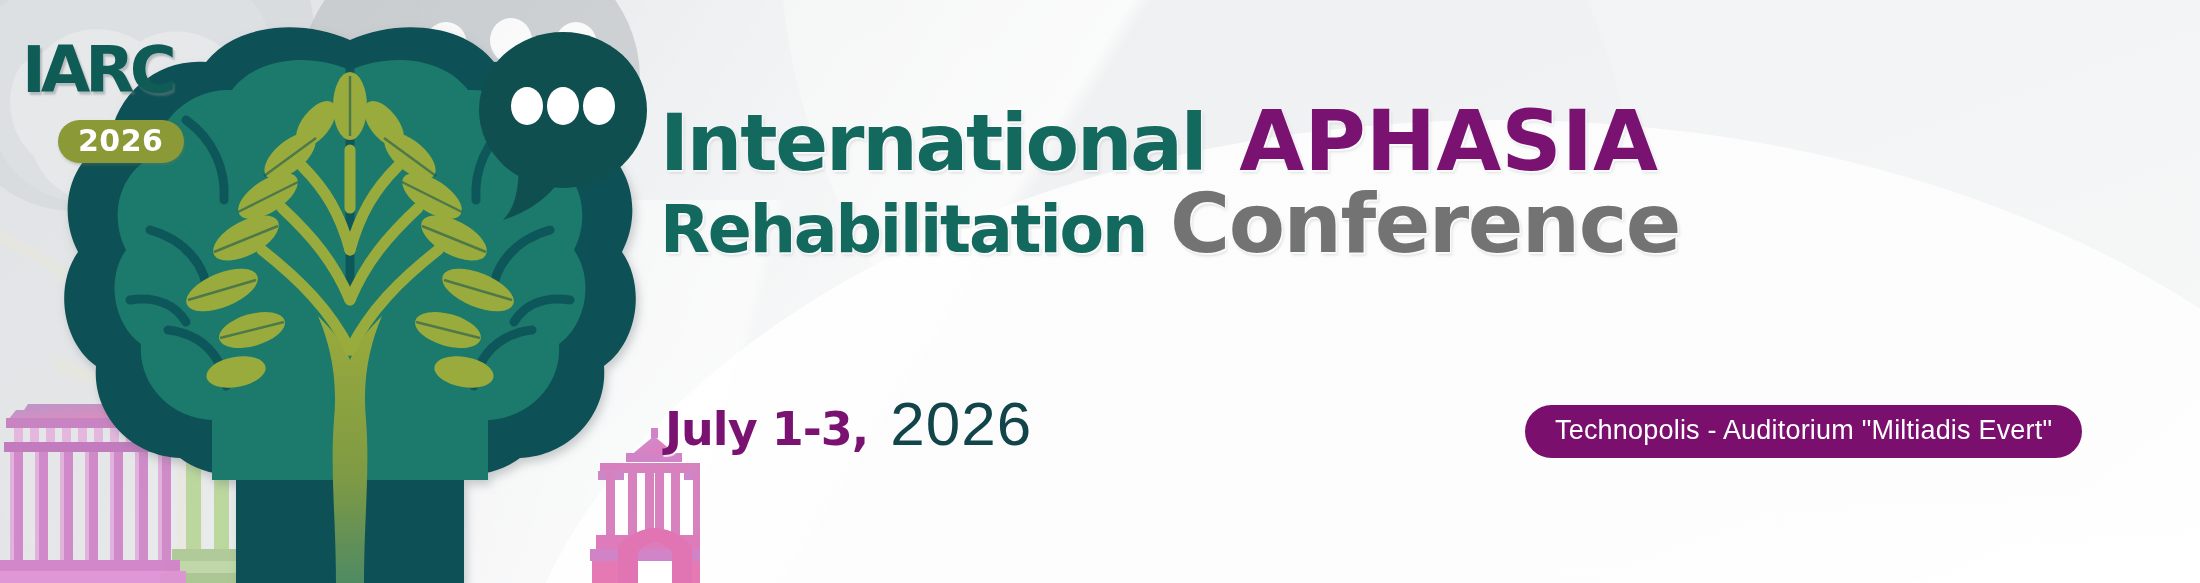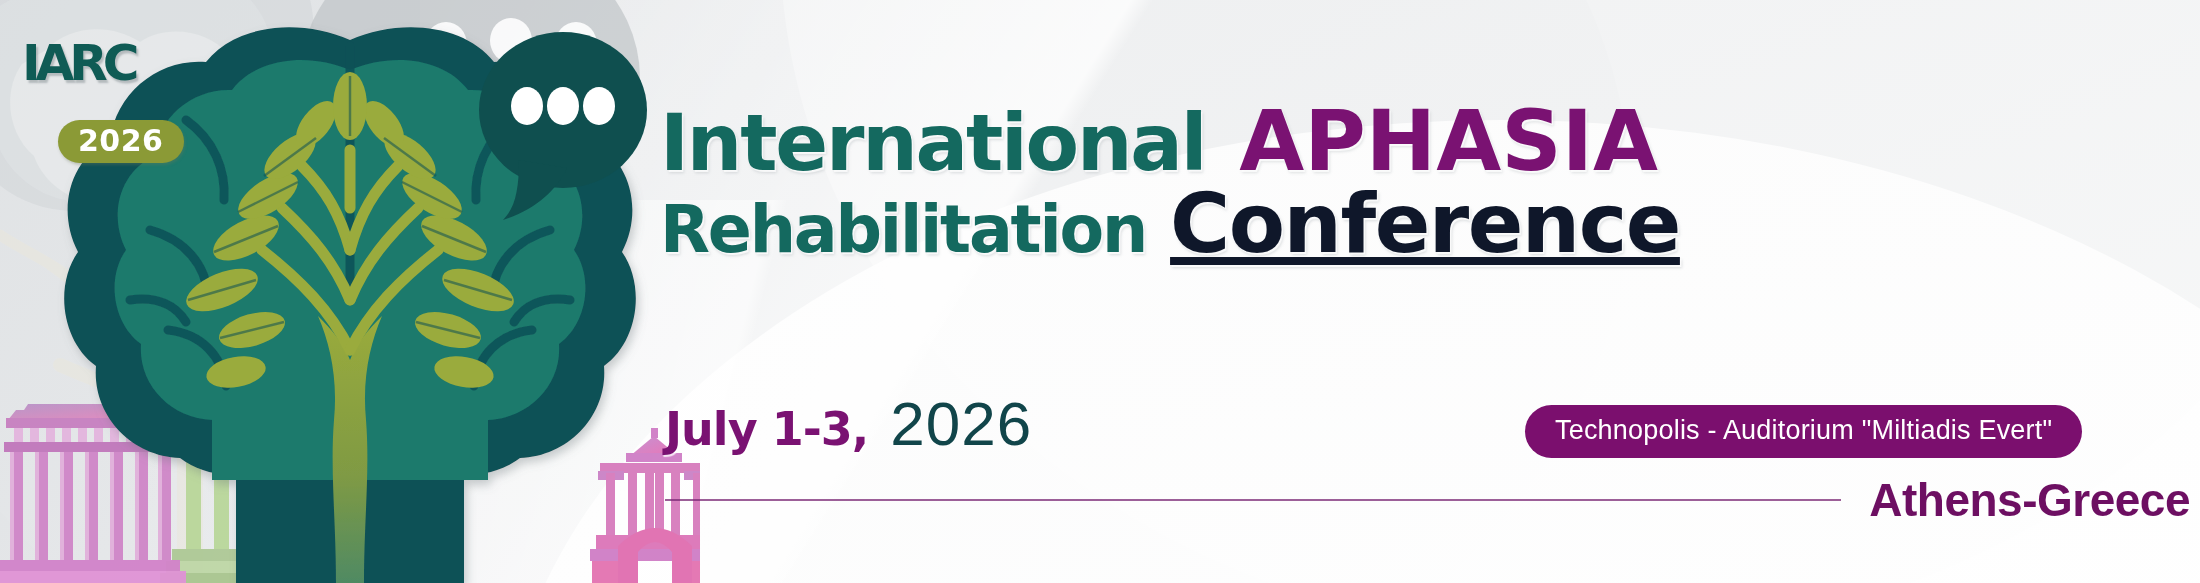--- a/index.html
+++ b/index.html
@@ -92,21 +92,21 @@
   .ghost-tree{ position:absolute; left:-60px; top:215px; width:560px; height:380px; opacity:.55; }
 
   
   .logo{
     position:absolute;
     left:22px; top:38px;
     width:240px; height:130px;
     z-index:14;
   }
   .logo-iarc{
-    font-size:50px;
+    font-size:64px;
     font-weight:bold;
     letter-spacing:-5px;
     color:#0f5b55;
     line-height:1;
     font-family:"DejaVu Sans", sans-serif;
     text-shadow:2px 3px 2px rgba(120,130,135,.45);
   }
   .logo-year{
     position:absolute;
     left:36px; top:82px;
@@ -175,25 +175,24 @@
     font-size:65px;
     font-weight:bold;
     color:#14695f;
     letter-spacing:-2.2px;
     text-shadow:1.5px 2px 1px rgba(255,255,255,.85), 2px 3px 3px rgba(150,158,162,.35);
   }
   .t-conf{
     font-family:"DejaVu Sans", sans-serif;
     font-size:82px;
     font-weight:bold;
-    color:#0f172a;
+    color:#737373;
     letter-spacing:-1.5px;
     margin-left:24px;
     text-shadow:1.5px 2px 1px rgba(255,255,255,.85), 2px 3px 3px rgba(150,158,162,.35);
-    text-decoration:underline;
   }
 
   
   .date-row{
     position:absolute;
     left:10px; top:388px;
     display:flex;
     align-items:baseline;
     white-space:nowrap;
   }
@@ -534,19 +533,15 @@
       <span class="t-rehab">Rehabilitation</span><span class="t-conf">Conference</span>
     </div>
 
     <div class="date-row">
       <span class="d-month">July 1-3,</span>
       <span class="d-year">2026</span>
     </div>
 
     <div class="venue-pill">Technopolis - Auditorium "Miltiadis Evert"</div>
 
-    <div class="city-line">
-      <span class="city-rule"></span>
-      <span class="city-name">Athens-Greece</span>
-    </div>
 
   </div>
 </div>
 
 </body></html>

